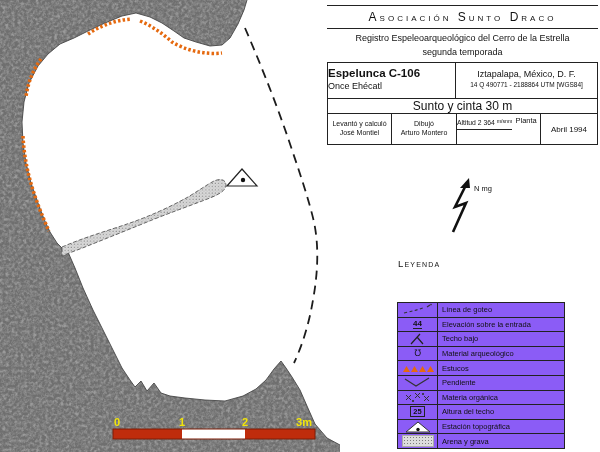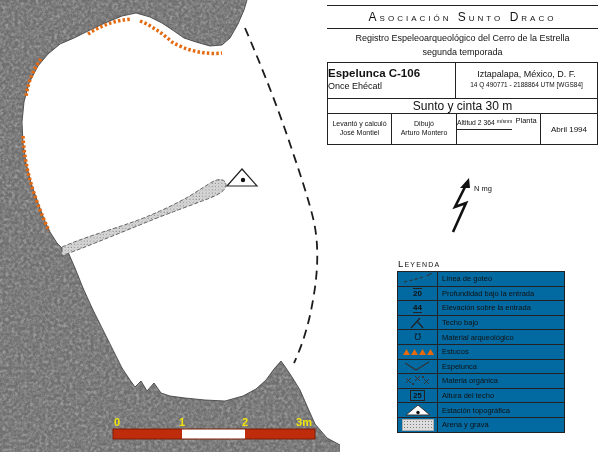--- a/index.html
+++ b/index.html
@@ -42,21 +42,21 @@
   .g2d{flex:1;text-align:center;font-size:8px;display:flex;align-items:center;
        justify-content:center;}
 
   
   #north{left:443px;top:176px;}
   .ntxt{font-size:7.5px;fill:#111;}
 
   
   .leg-head{left:398px;top:258px;font-size:9.5px;font-variant:small-caps;
             letter-spacing:1.2px;}
-  .legend{left:397px;top:271px;width:166px;border:1px solid #222;background:#0369a1;}
+  .legend{left:397px;top:302px;width:166px;border:1px solid #222;background:#8b5cf6;}
   .lrow{display:flex;height:13.6px;border-top:1px solid #222;align-items:center;}
   .lrow:first-child{border-top:none;}
   .lsym{width:39px;border-right:1px solid #222;height:100%;display:flex;
         align-items:center;justify-content:center;overflow:hidden;}
   .llab{flex:1;padding-left:4px;font-size:7.5px;white-space:nowrap;}
   .num{font-weight:bold;font-size:8px;line-height:9px;}
   .num.over{border-top:1.5px solid #222;}
   .num.under{border-bottom:1.5px solid #222;}
   .boxed{font-weight:bold;font-size:7.5px;border:1px solid #222;padding:0 2px;
          line-height:9px;}
@@ -188,26 +188,20 @@
     <div class="lsym">
       <svg width="34" height="13">
           <path d="M3 10 C11 8 17 7 24 4" fill="none" stroke="#333" stroke-width="1.1" stroke-dasharray="3 2.5"></path>
           <path d="M26 4 l3 -2" stroke="#333" stroke-width="1.1"></path>
           <circle cx="30" cy="1.6" r="0.8" fill="#333"></circle>
         </svg>
     </div>
     <div class="llab">Línea de goteo</div>
   </div>
 
-  <div class="lrow">
-    <div class="lsym">
-      <span class="num over">20</span>
-    </div>
-    <div class="llab">Profundidad bajo la entrada</div>
-  </div>
 
   <div class="lrow">
     <div class="lsym">
       <span class="num under">44</span>
     </div>
     <div class="llab">Elevación sobre la entrada</div>
   </div>
 
   <div class="lrow">
     <div class="lsym">
@@ -236,21 +230,21 @@
     </div>
     <div class="llab">Estucos</div>
   </div>
 
   <div class="lrow">
     <div class="lsym">
       <svg width="34" height="13">
           <path d="M4 3 L15 10 L28 2" fill="none" stroke="#333" stroke-width="1.2"></path>
         </svg>
     </div>
-    <div class="llab">Espelunca</div>
+    <div class="llab">Pendiente</div>
   </div>
 
   <div class="lrow">
     <div class="lsym">
       <svg width="34" height="13" stroke="#333" stroke-width="1">
         <path d="M5 4 l5 5 M10 4 l-5 5"></path>
         <path d="M14 2 l5 5 M19 2 l-5 5"></path>
         <path d="M23 5 l5 5 M28 5 l-5 5"></path>
         <circle cx="12" cy="10" r="0.7" fill="#333"></circle>
         <circle cx="22" cy="3" r="0.7" fill="#333"></circle>

